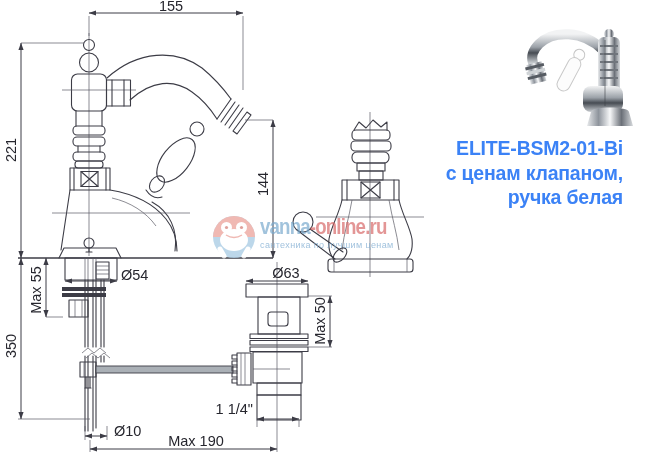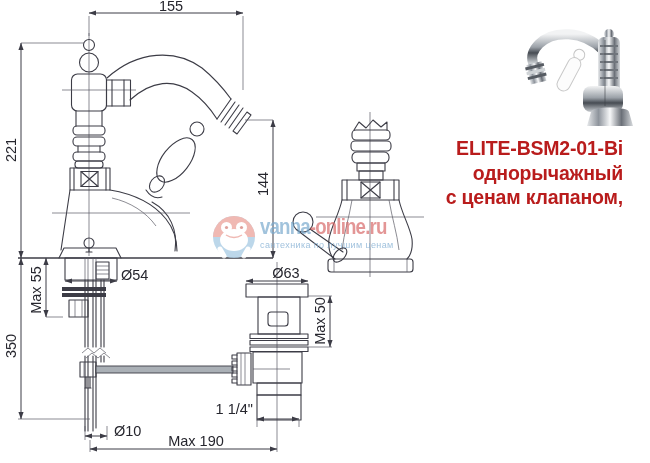--- a/index.html
+++ b/index.html
@@ -19,21 +19,21 @@
   .wm-text{margin-left:4px;}
   .wm-brand{font-weight:700;font-size:22px;letter-spacing:-1px;white-space:nowrap;
             transform:scaleX(.85);transform-origin:left top;line-height:26px;}
   .wm-blue{color:rgba(120,168,205,.85);}
   .wm-red{color:rgba(214,96,96,.8);}
   .wm-tagline{font-size:9.5px;color:rgba(126,172,209,.9);letter-spacing:.4px;margin-top:-1px;
               transform:scaleX(.95);transform-origin:left top;white-space:nowrap;}
   
   .photo{position:absolute;left:505px;top:26px;}
   
-  .caption{position:absolute;right:27px;top:136px;text-align:right;color:#b91c1c;
+  .caption{position:absolute;right:27px;top:136px;text-align:right;color:#3b82f6;
            font-size:19.5px;line-height:24.5px;font-weight:600;letter-spacing:-.2px;white-space:nowrap;}
 </style>
 </head>
 <body>
 
 <div class="stage">
 
   <svg class="drawing" width="650" height="463" viewBox="0 0 650 463">
     <defs>
       <marker id="ar" viewBox="0 0 10 10" refX="9.2" refY="5" markerWidth="8" markerHeight="8" orient="auto-start-reverse">
@@ -234,17 +234,17 @@
       <rect x="-6.5" y="-20" width="13" height="36" rx="6.5" fill="#fcfcfc" stroke="#c8c8c8"></rect>
     </g>
 
     <rect x="78" y="60" width="40" height="26" rx="8" fill="url(#chromeH)"></rect>
     <path d="M86,86 C86,80 124,80 124,86 L128,100 H82 Z" fill="url(#chromeV)"></path>
     <path d="M100,14 V80" stroke="#3c4046" stroke-width="1.2" opacity=".5"></path>
   </svg>
 
   <div class="caption">
     <div>ELITE-BSM2-01-Bi</div>
-    <div>однорычажный</div>
     <div>с ценам клапаном,</div>
+    <div>ручка белая</div>
   </div>
 
 </div>
 
 </body></html>

